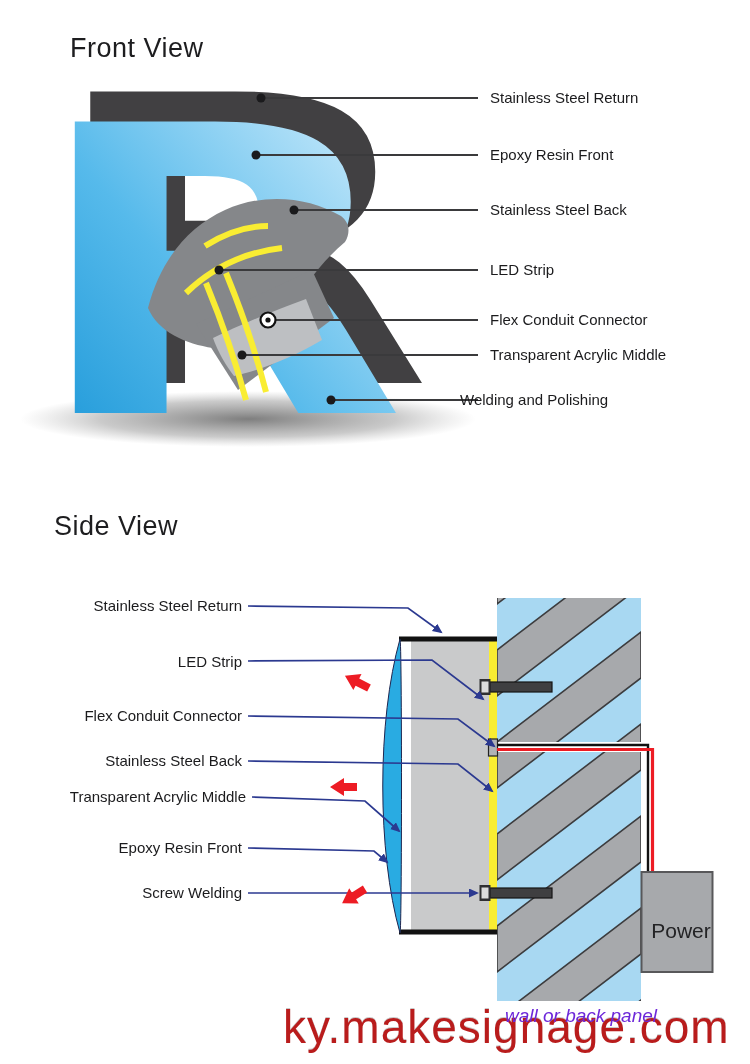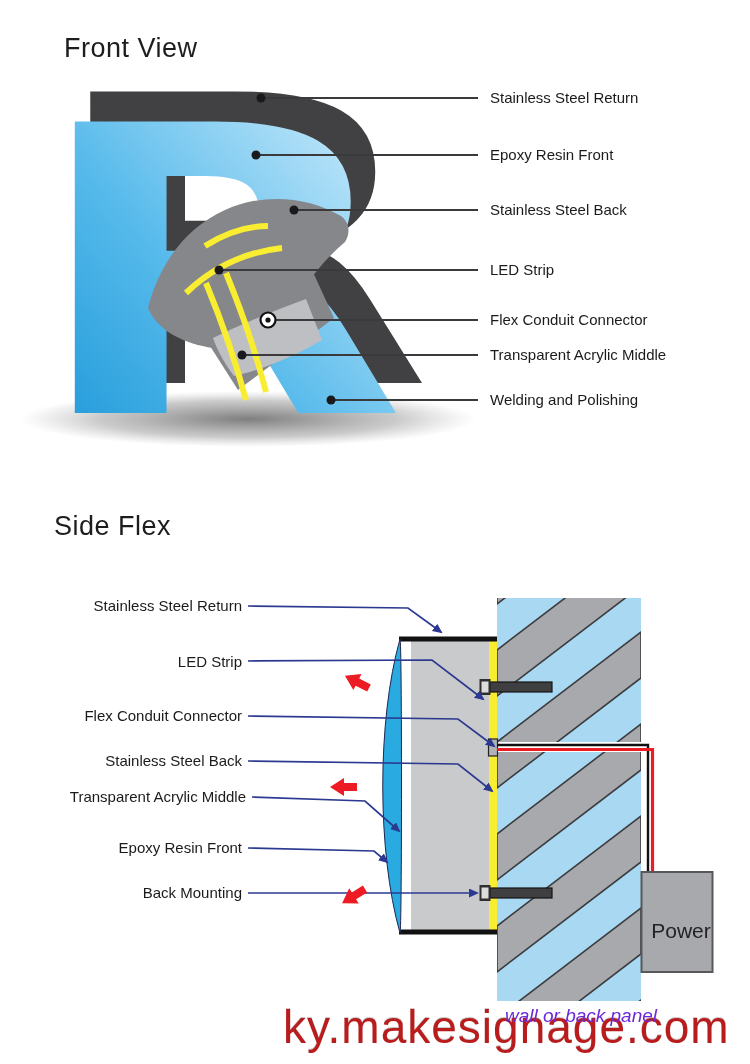--- a/index.html
+++ b/index.html
@@ -152,39 +152,39 @@
       </g>
 
       <g>
         <path transform="translate(369,688) rotate(207)" d="M0,-4 L13,-4 L13,-9 L27,0 L13,9 L13,4 L0,4 Z" fill="#ed1c24"></path>
         <path transform="translate(357,787) rotate(180)" d="M0,-4 L13,-4 L13,-9 L27,0 L13,9 L13,4 L0,4 Z" fill="#ed1c24"></path>
         <path transform="translate(365,889) rotate(148)" d="M0,-4 L13,-4 L13,-9 L27,0 L13,9 L13,4 L0,4 Z" fill="#ed1c24"></path>
       </g>
     </g>
   </svg>
 
-  <div class="title" style="left:64px;top:33px;">Front View</div>
+  <div class="title" style="left:70px;top:33px;">Front View</div>
 
   <div class="callout-label" style="left:490px;top:87px;">Stainless Steel Return</div>
   <div class="callout-label" style="left:490px;top:144px;">Epoxy Resin Front</div>
   <div class="callout-label" style="left:490px;top:199px;">Stainless Steel Back</div>
   <div class="callout-label" style="left:490px;top:259px;">LED Strip</div>
   <div class="callout-label" style="left:490px;top:309px;">Flex Conduit Connector</div>
   <div class="callout-label" style="left:490px;top:344px;">Transparent Acrylic Middle</div>
-  <div class="callout-label" style="left:490px;top:389px;">Welding and Polishing</div>
+  <div class="callout-label" style="left:460px;top:389px;">Welding and Polishing</div>
 
-  <div class="title" style="left:54px;top:511px;">Side Flex</div>
+  <div class="title" style="left:54px;top:511px;">Side View</div>
 
   <div class="callout-label right" style="right:508px;top:595px;">Stainless Steel Return</div>
   <div class="callout-label right" style="right:508px;top:651px;">LED Strip</div>
   <div class="callout-label right" style="right:508px;top:705px;">Flex Conduit Connector</div>
   <div class="callout-label right" style="right:508px;top:750px;">Stainless Steel Back</div>
   <div class="callout-label right" style="right:504px;top:786px;">Transparent Acrylic Middle</div>
   <div class="callout-label right" style="right:508px;top:837px;">Epoxy Resin Front</div>
-  <div class="callout-label right" style="right:508px;top:882px;">Back Mounting</div>
+  <div class="callout-label right" style="right:508px;top:882px;">Screw Welding</div>
 
   <div class="power-label" style="left:642px;top:919px;width:78px;">Power</div>
 
   <div class="watermark" style="left:283px;top:1000px;">ky.makesignage.com</div>
 
   <div class="wall-label" style="left:481px;top:1005px;width:200px;">wall or back panel</div>
 
 </div>
 
 </body></html>

